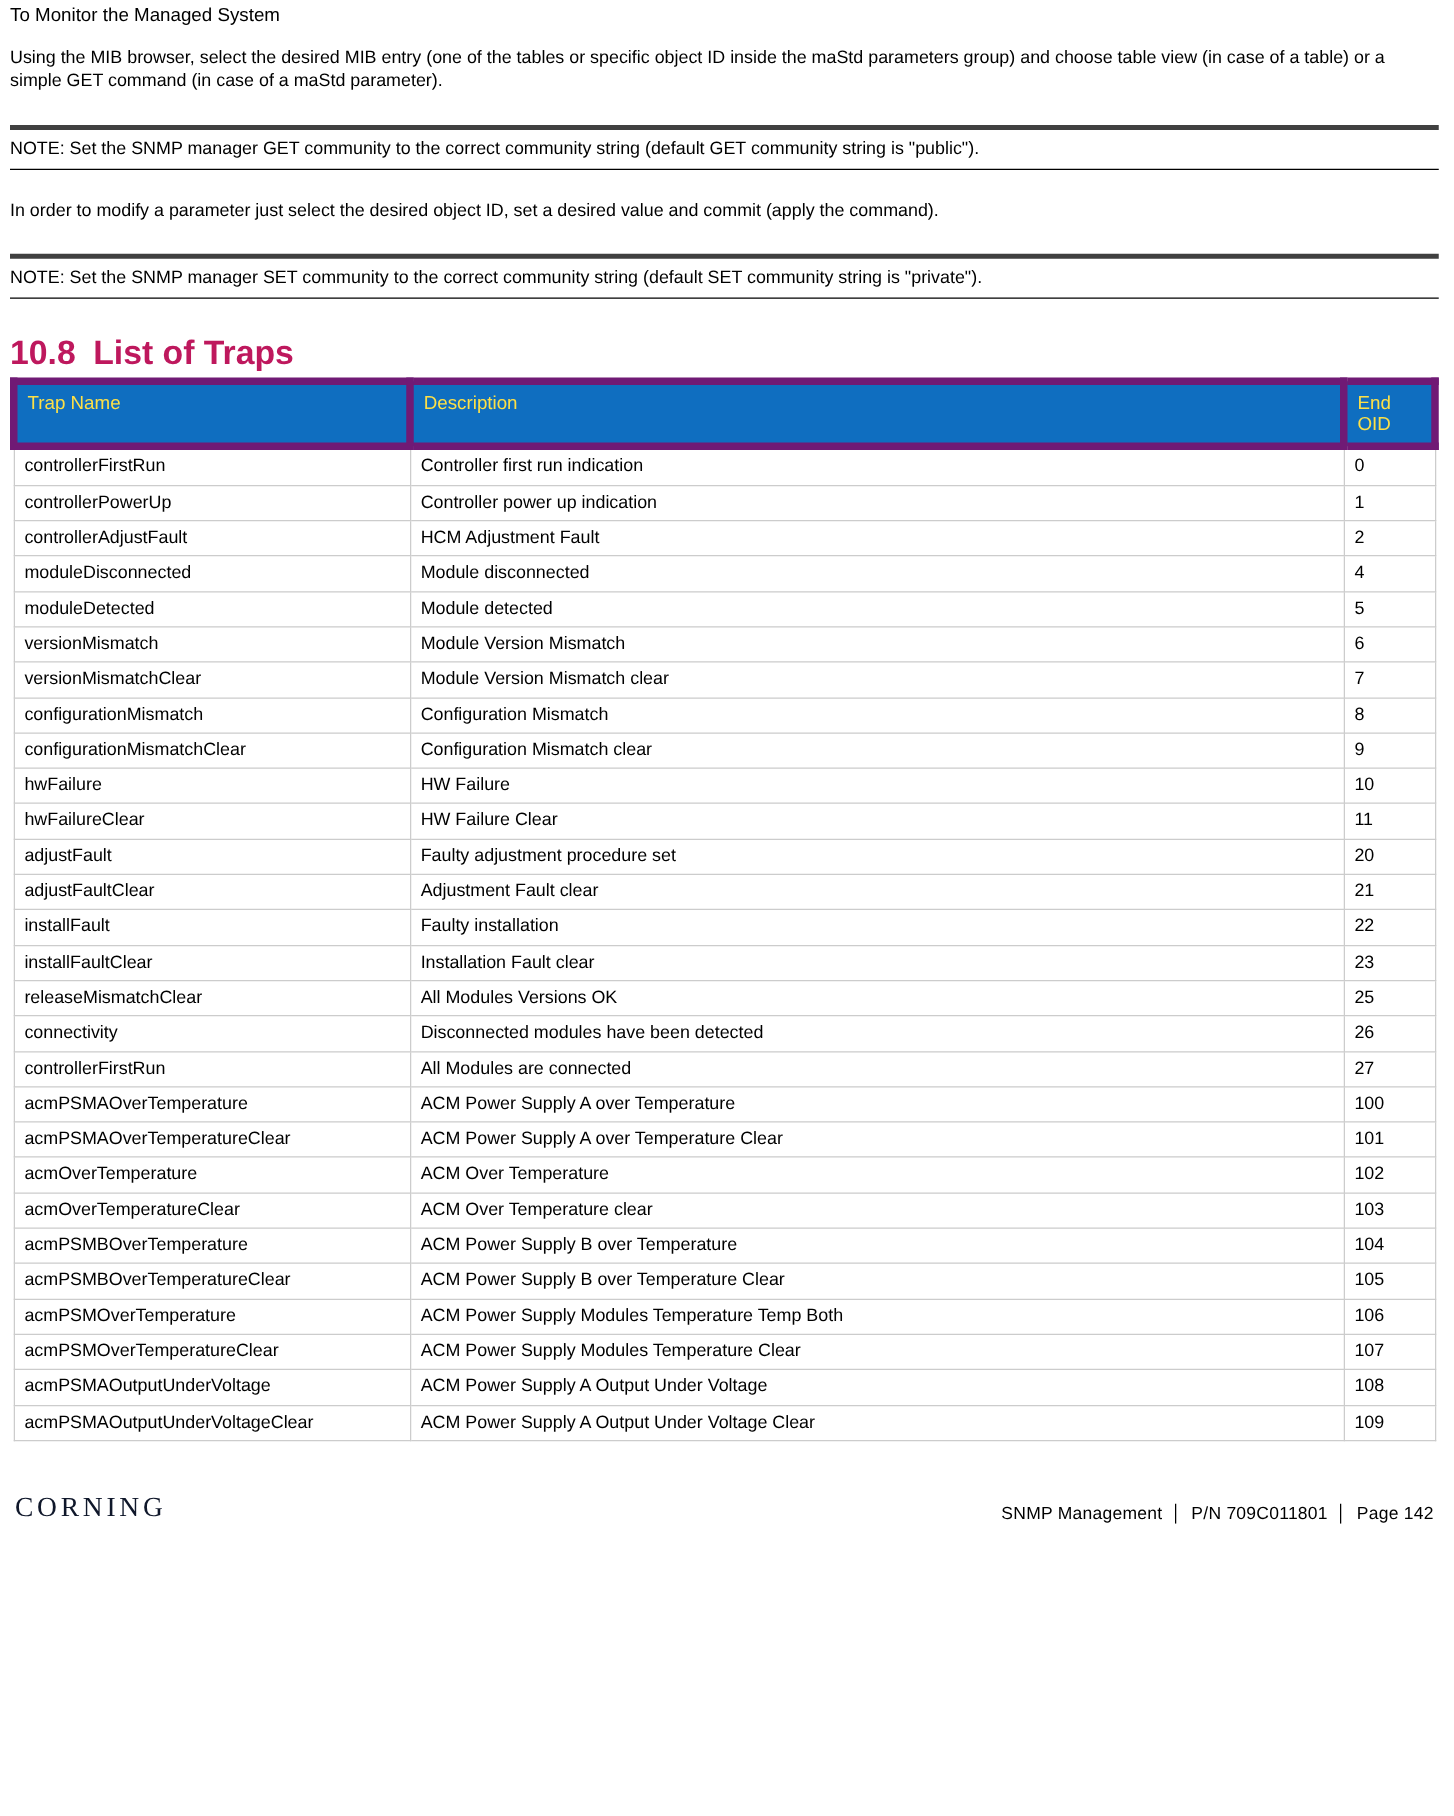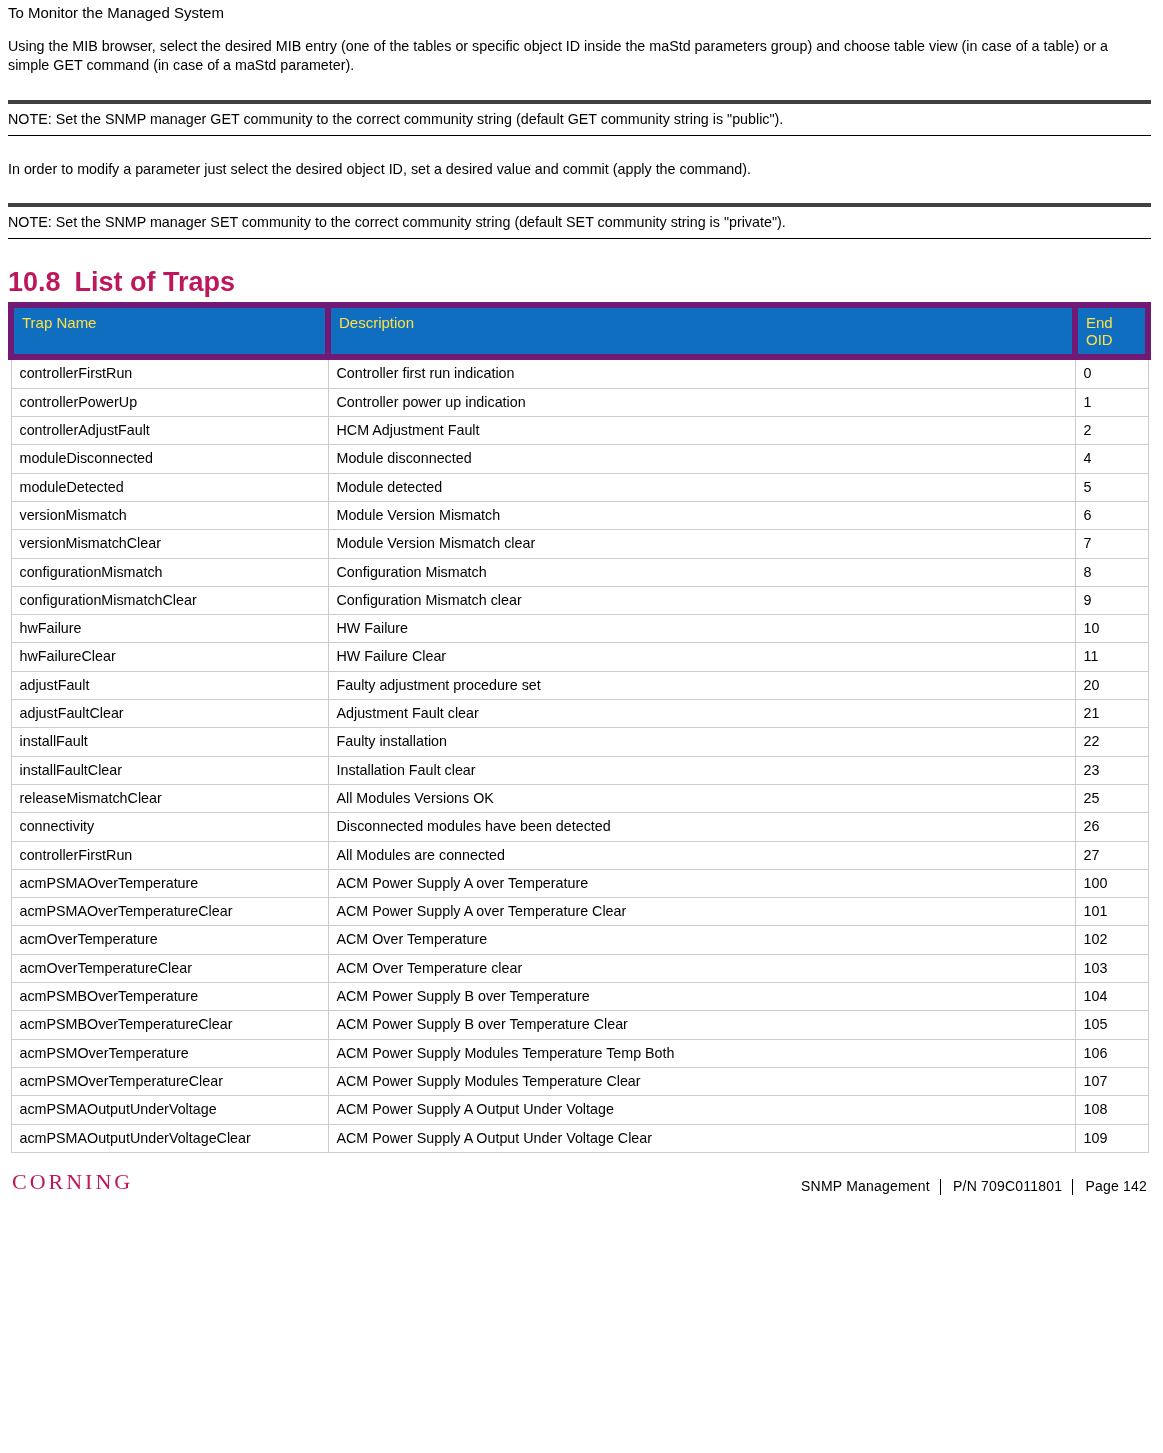--- a/index.html
+++ b/index.html
@@ -64,22 +64,23 @@
     display: flex;
     justify-content: space-between;
     align-items: flex-end;
     margin-top: 16px;
     padding: 0 4px;
   }
   .brand {
     font-family: "Times New Roman", serif;
     font-size: 22px;
     letter-spacing: 3px;
-    color: #be185d;
+    color: #0f172a;
     font-weight: 500;
+    margin-top: 24px;
   }
   .footer-right {
     font-family: Verdana, Arial, sans-serif;
     font-size: 14px;
     letter-spacing: 0.2px;
   }
   .footer-right span.sep {
     border-left: 1px solid #000;
     margin: 0 4px 0 6px;
     padding-left: 4px;

